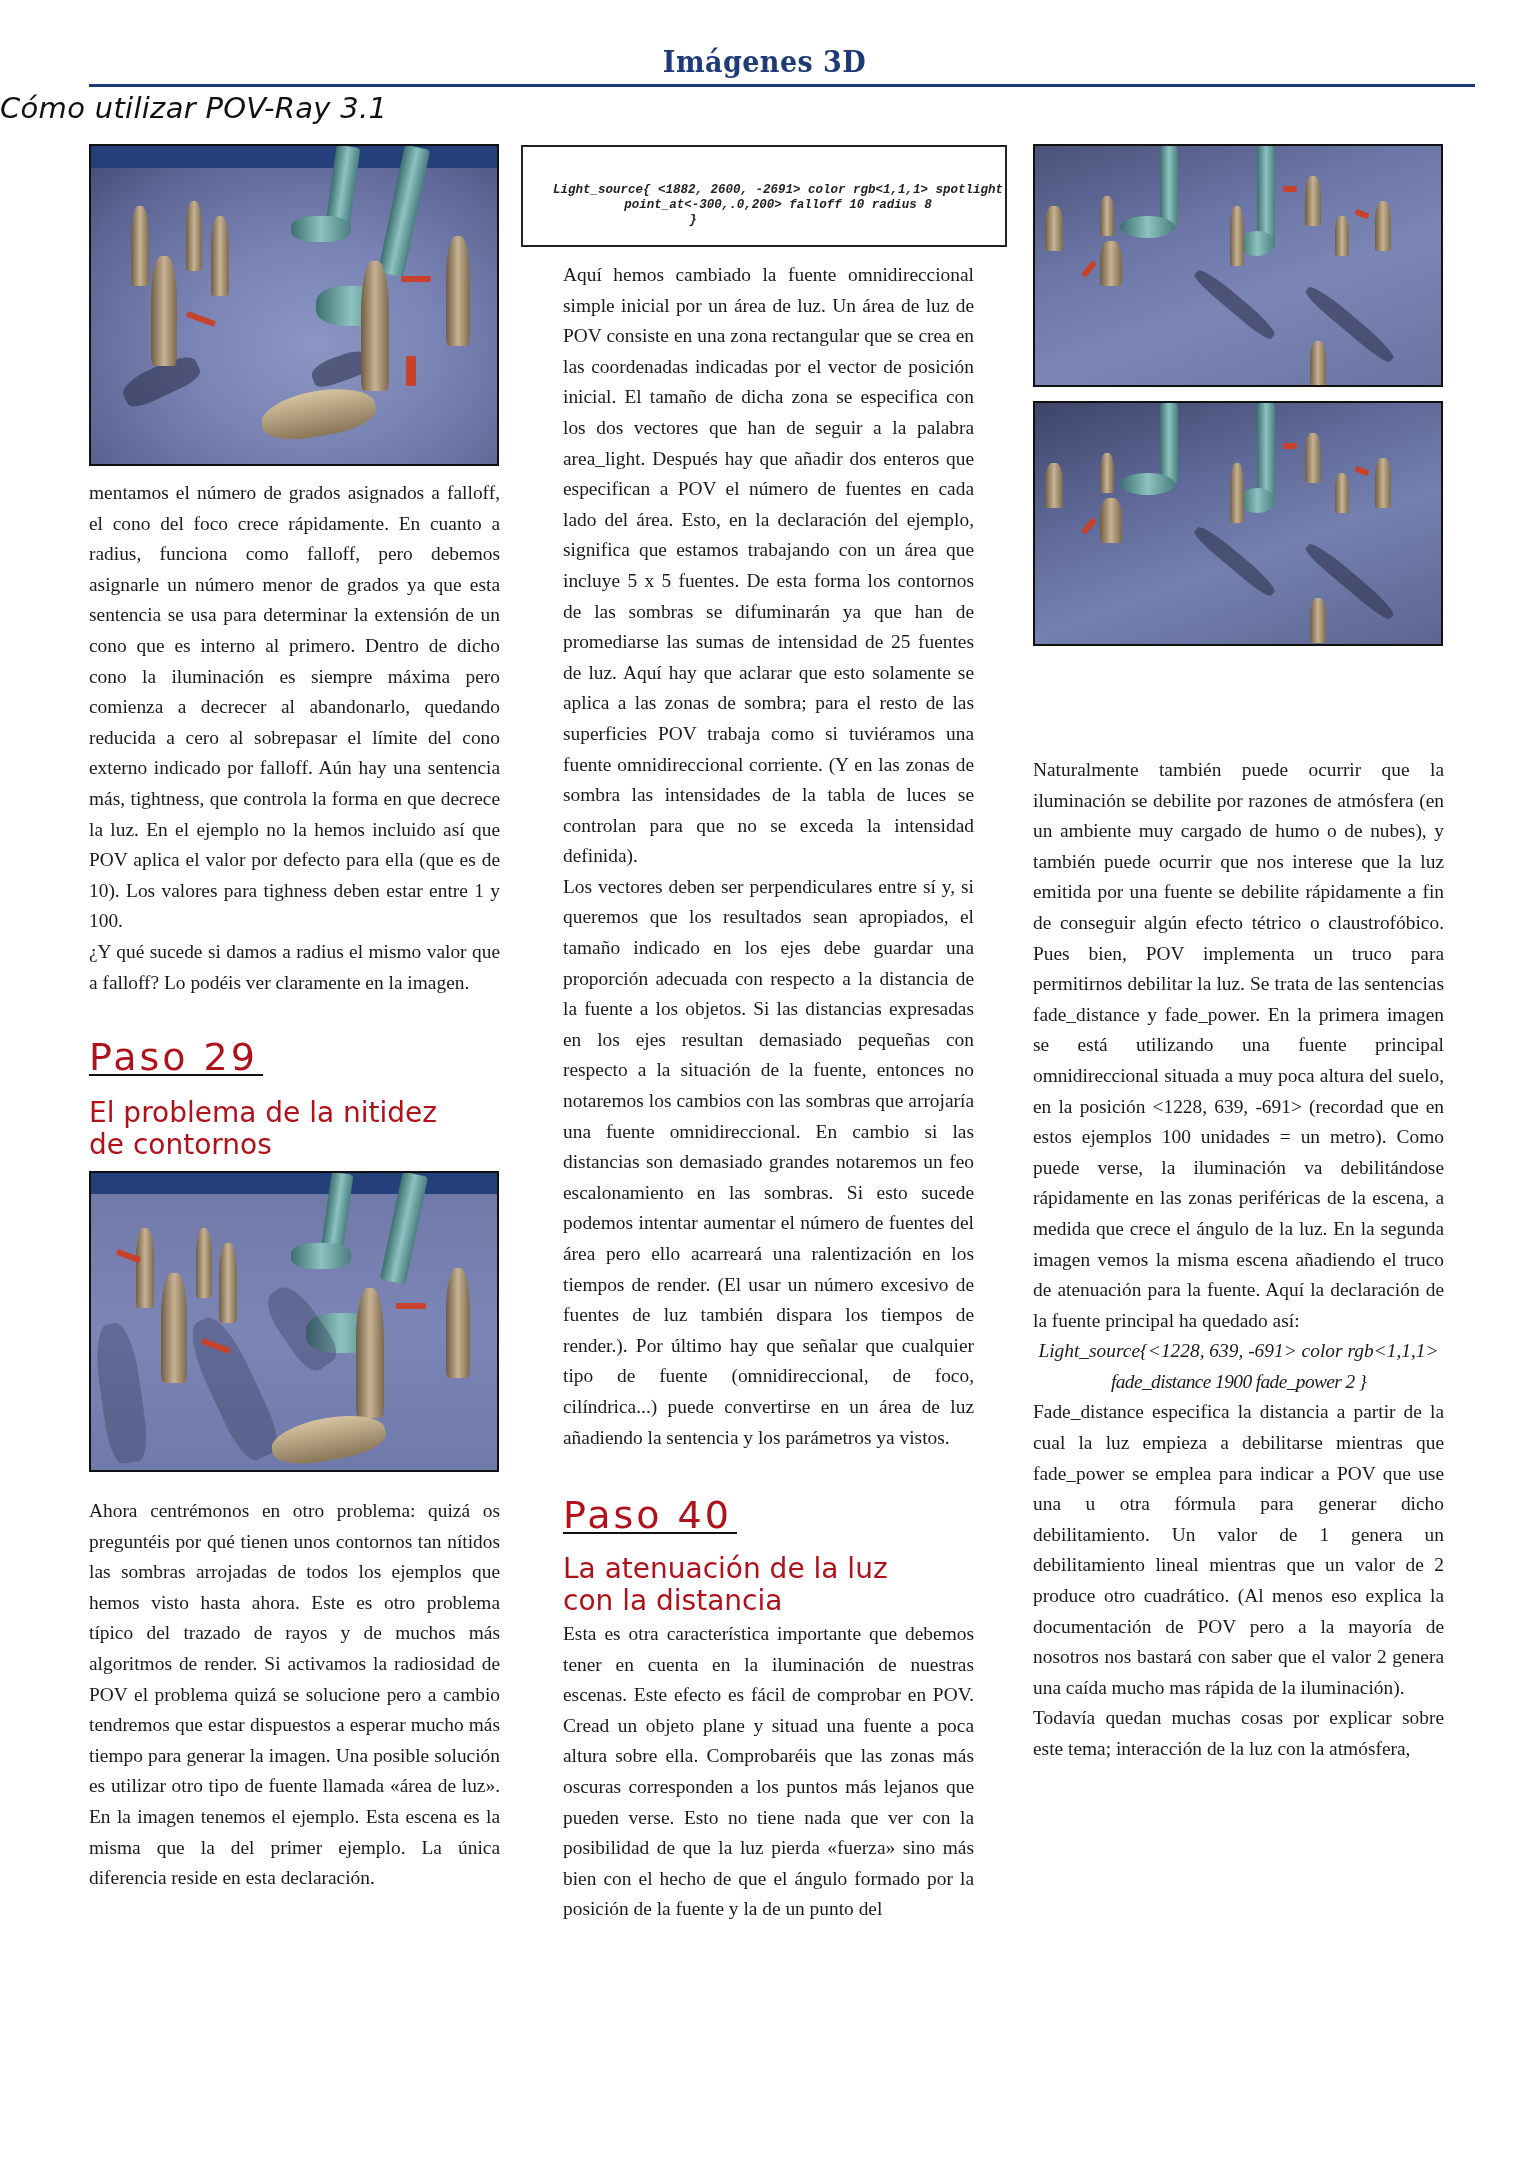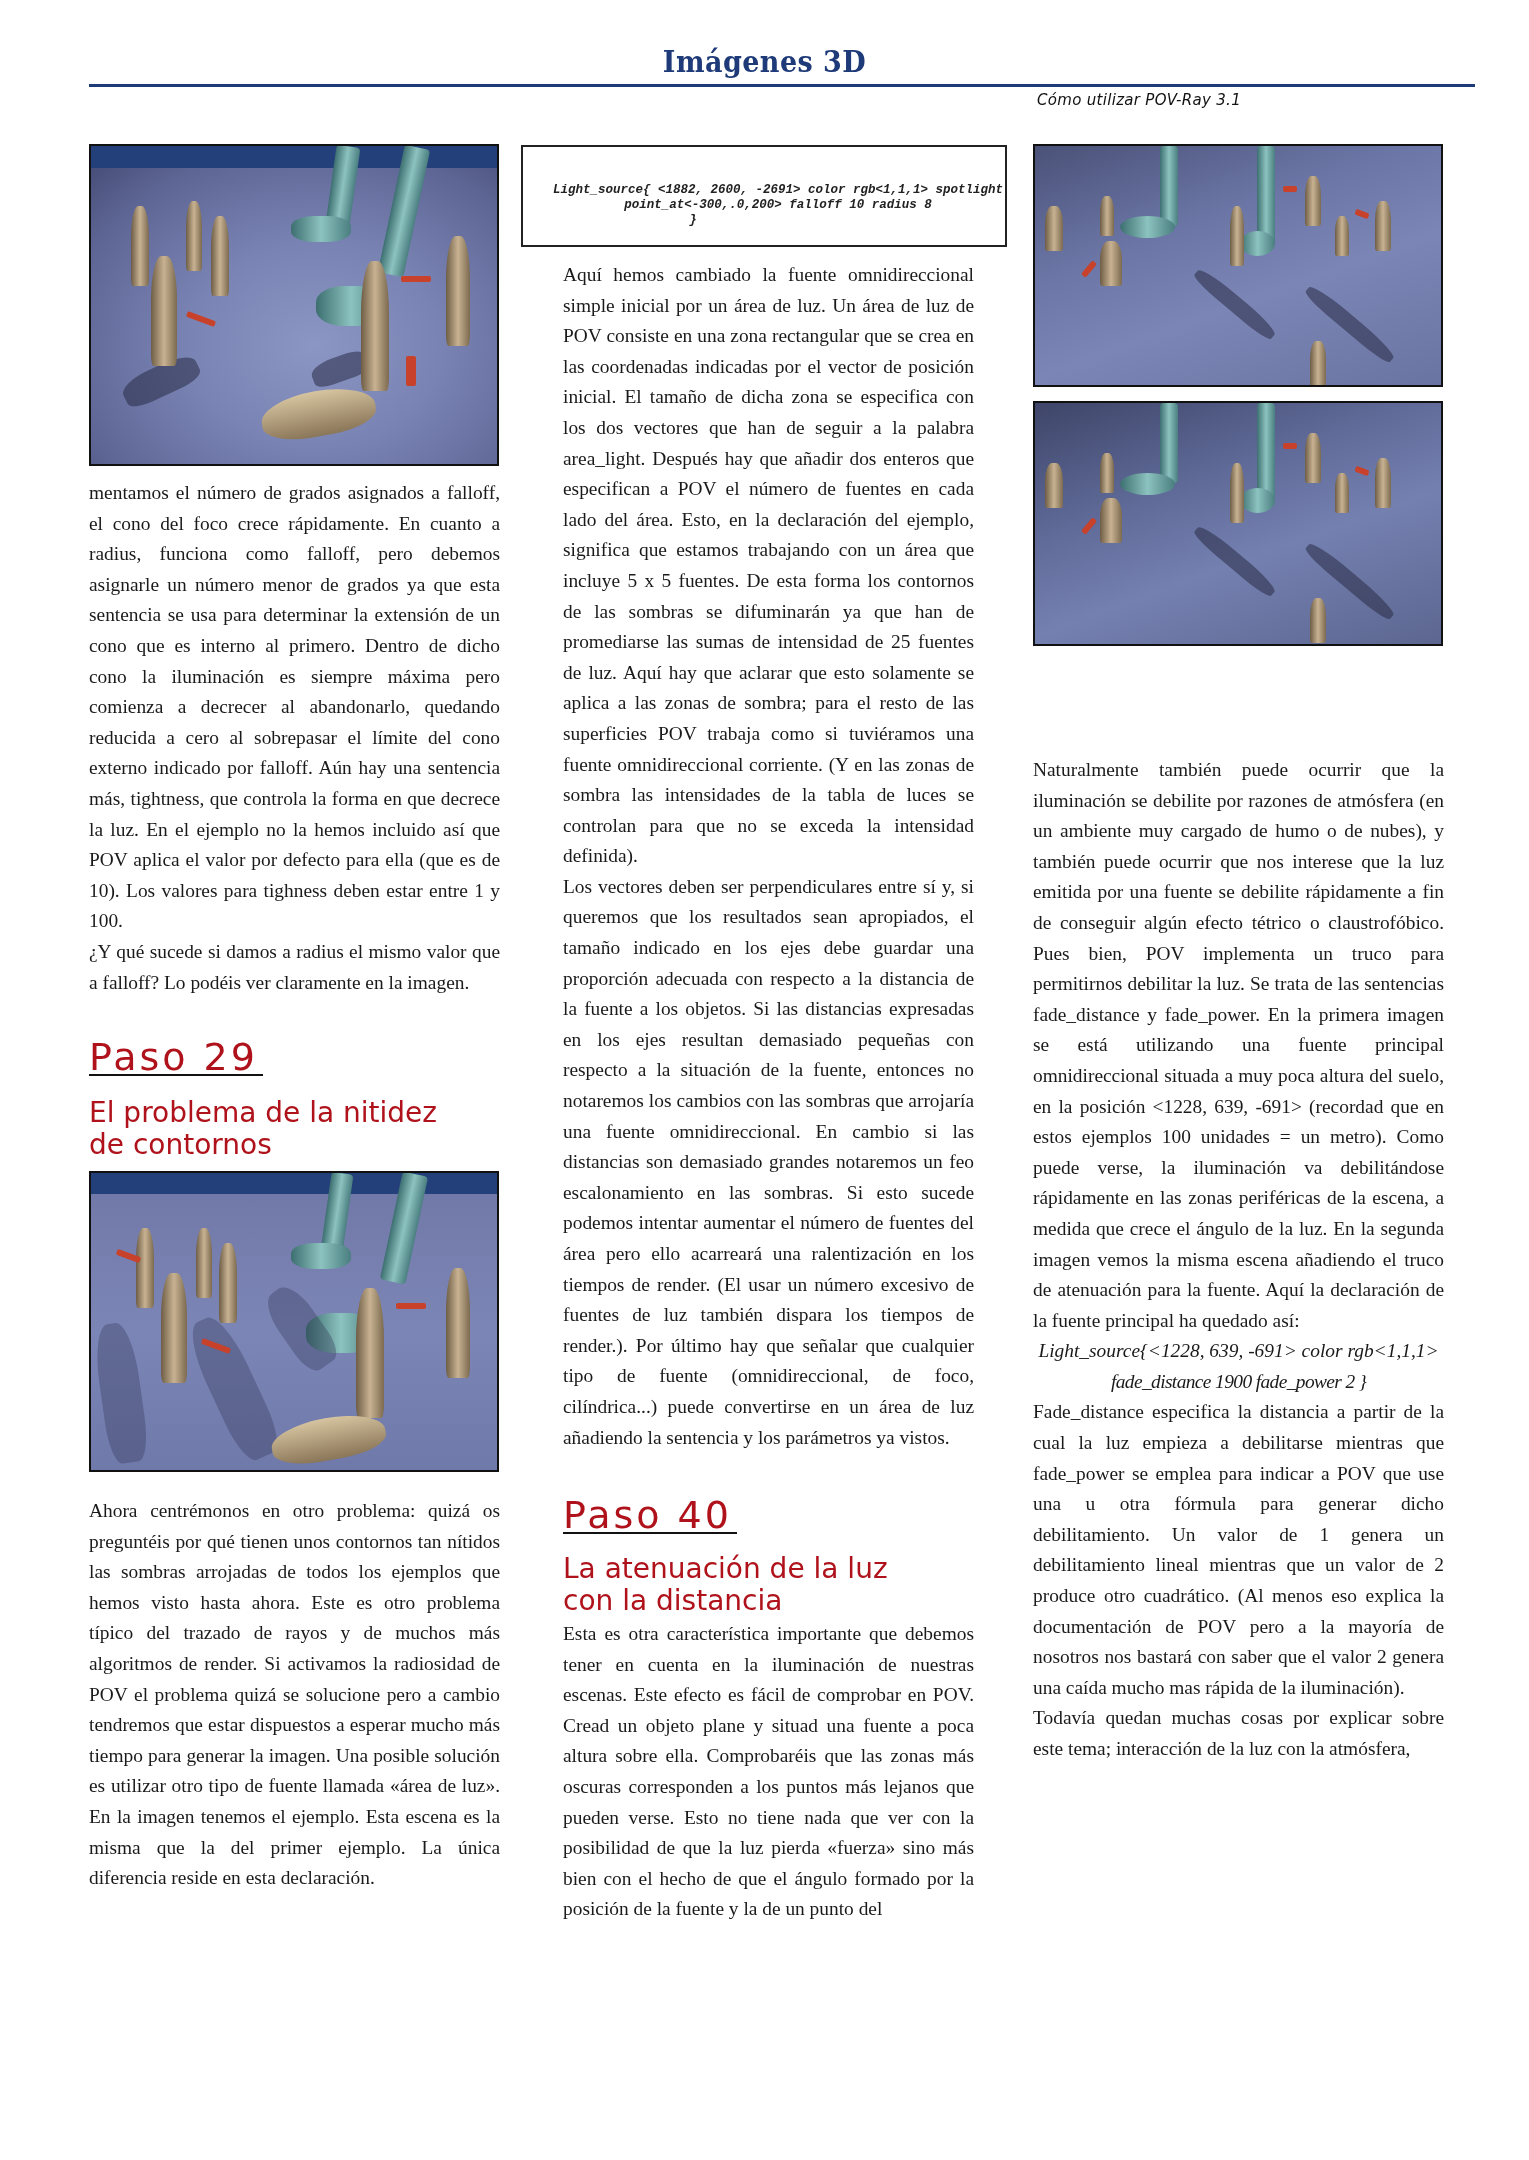--- a/index.html
+++ b/index.html
@@ -2,22 +2,22 @@
 <html><head>
 <meta charset="utf-8">
 <style>
   html, body { margin: 0; padding: 0; background: #ffffff; }
   body { width: 1529px; height: 2160px; position: relative; overflow: hidden;
          font-family: "Liberation Serif", "DejaVu Serif", serif; color: #1a1a1a; }
   .header-title { position: absolute; left: 0; width: 1529px; top: 44px; text-align: center;
          font-family: "DejaVu Serif", serif; font-weight: bold; font-size: 30px; color: #1e3a78;
          letter-spacing: 0.5px; transform: scaleX(0.9); }
   .header-rule { position: absolute; left: 89px; width: 1386px; top: 84px; height: 3px; background: #1e3a78; }
-  .header-sub { position: absolute; left: 0; width: 1241px; top: 91px; text-align: right;
-         font-family: "DejaVu Sans", sans-serif; font-style: italic; font-size: 15px; color: #111; letter-spacing: 0.3px; }
+  .header-sub { position: absolute; left: 0; width: 1241px; top: 91px; text-align: left;
+         font-family: "DejaVu Sans", sans-serif; font-style: italic; font-size: 29px; color: #111; letter-spacing: 0.3px; }
 
   .render { position: absolute; border: 2px solid #111; box-sizing: border-box; overflow: hidden; }
   .render .sky { position: absolute; left: 0; right: 0; top: 0; height: 7%; background: #24407a; }
   .render .floor { position: absolute; left: 0; right: 0; top: 7%; bottom: 0;
          background: radial-gradient(ellipse at 55% 60%, #8b96c4 0%, #7a84b4 40%, #5d6594 80%, #474e78 100%); }
   .render.topdown .floor { top: 0; background: linear-gradient(160deg, #4a5278 0%, #6c76a6 35%, #7c86b6 60%, #6a74a2 100%); }
   .render .shadow { position: absolute; background: rgba(40,44,70,0.55); border-radius: 40% 40% 30% 30%; transform-origin: center; }
   .render .pillar { position: absolute; background: linear-gradient(90deg, #3d6f70, #8cc2bf 50%, #4a7e80); border-radius: 4px; }
   .render .droid { position: absolute; background: linear-gradient(90deg, #6e5d45, #c8b292 50%, #7c6a4f); border-radius: 40% 40% 10% 10%; }
   .render .blaster { position: absolute; background: #c8412a; height: 6px; border-radius: 2px; }

